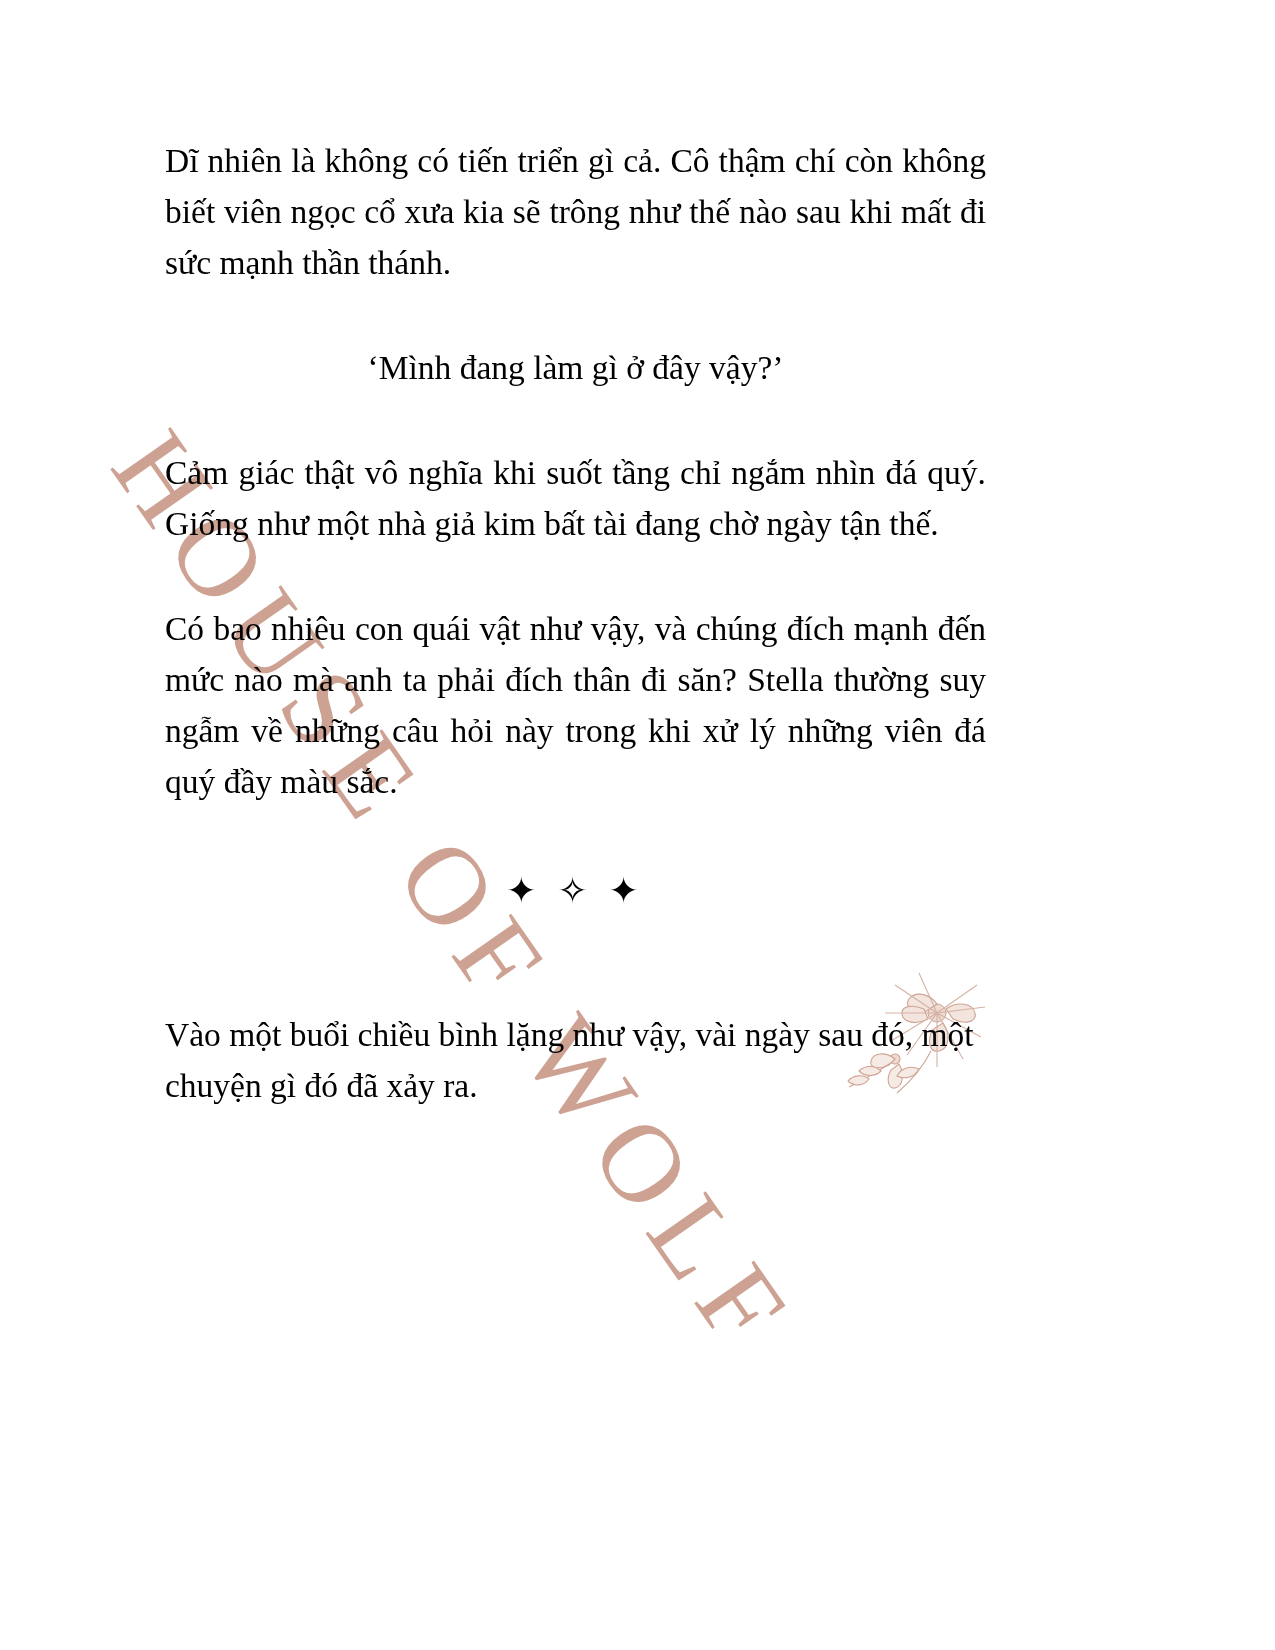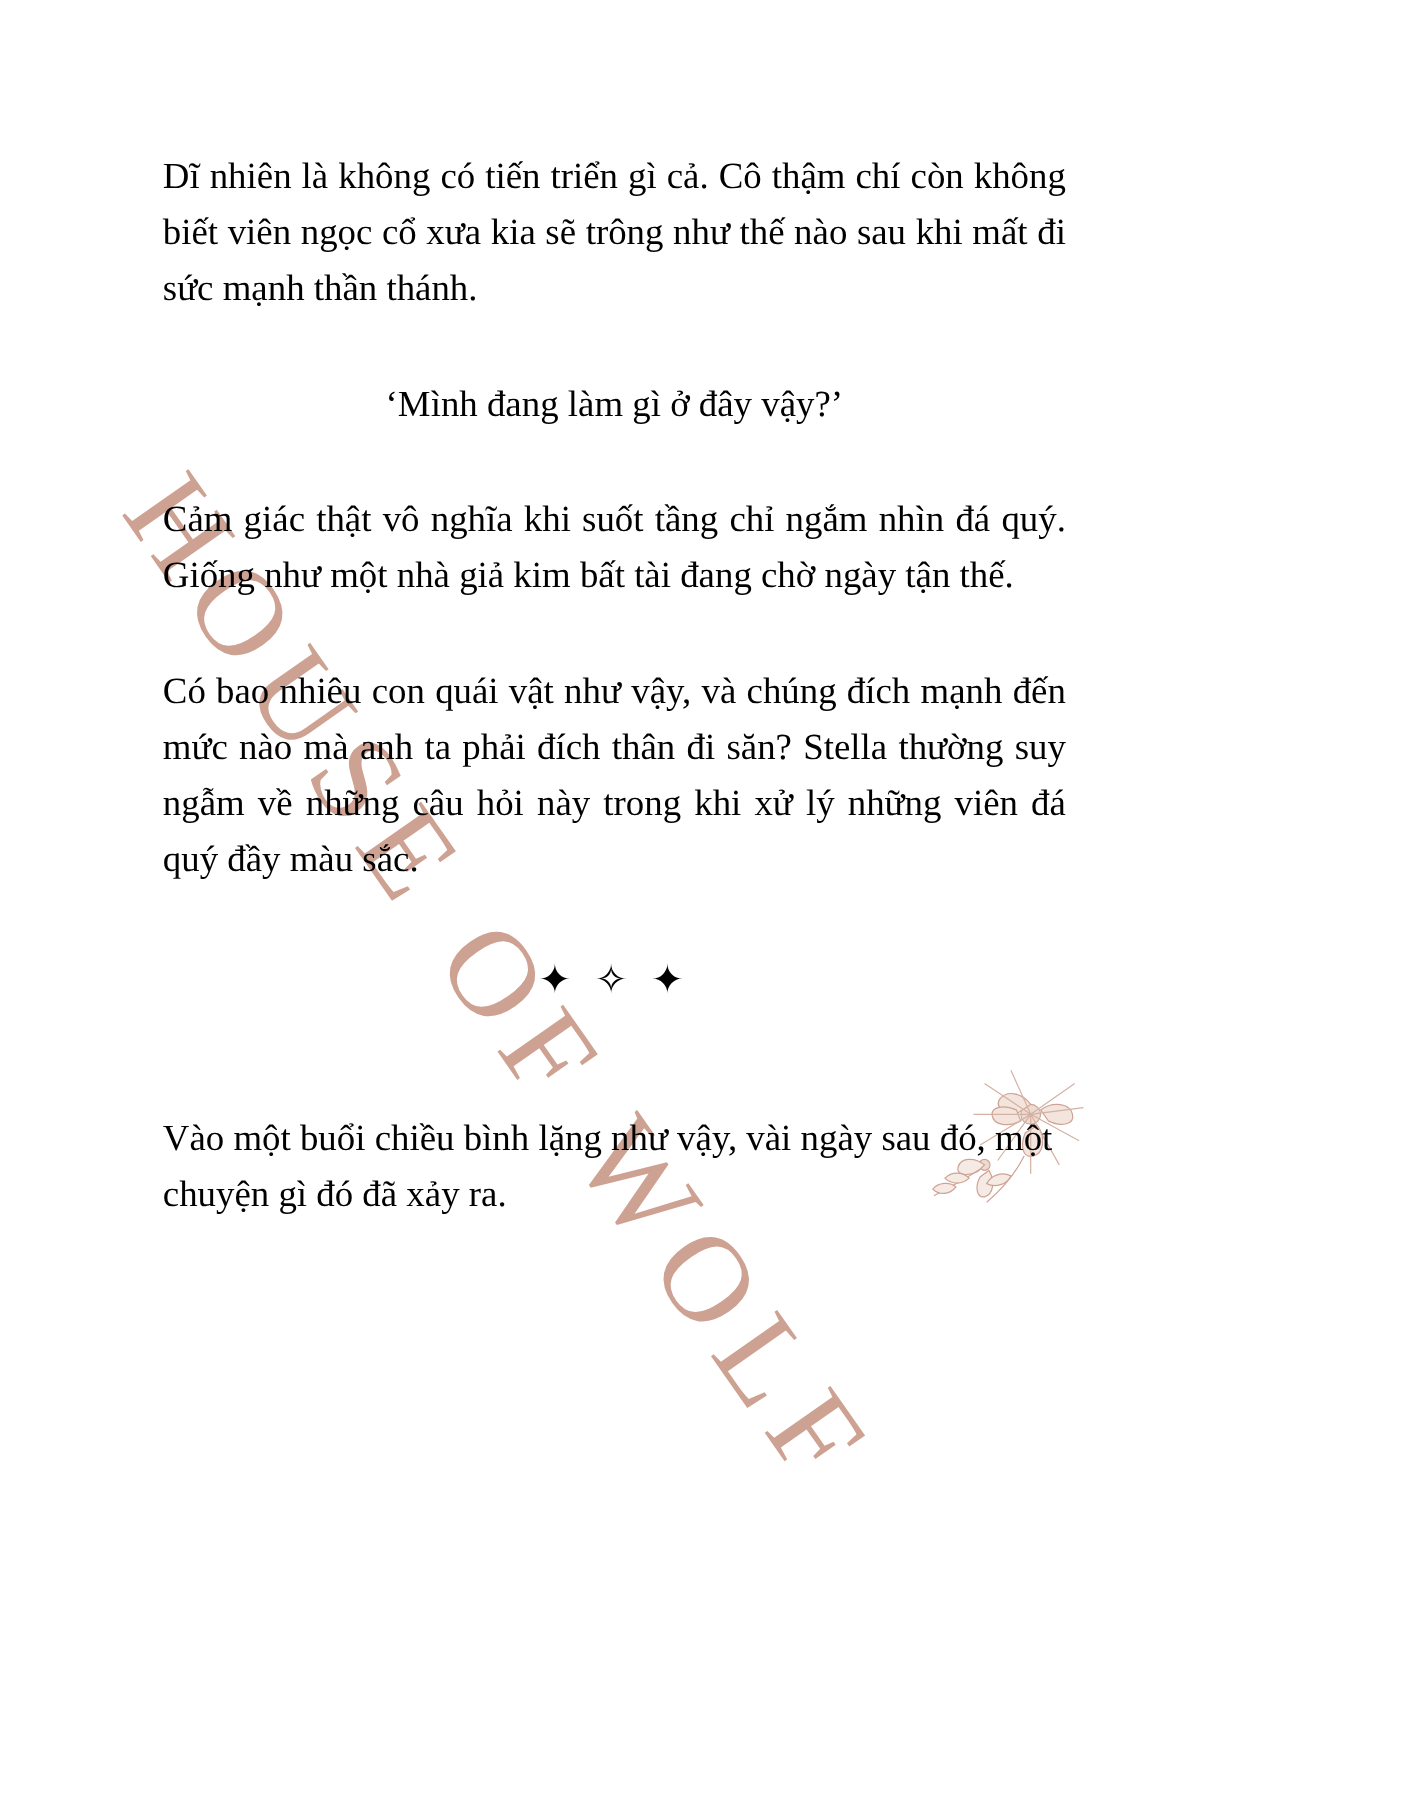--- a/index.html
+++ b/index.html
@@ -49,21 +49,21 @@
     left: 845px;
     top: 955px;
     width: 170px;
     height: 150px;
     opacity: 0.85;
   }
 
   
   .content {
     position: absolute;
-    left: 0;
+    left: 17px;
     top: 0;
     width: 1117px;
     z-index: 2;
     padding: 135px 148px 0 148px;
     box-sizing: border-box;
   }
   p.para {
     margin: 0 0 54px 0;
     font-size: 33.5px;
     line-height: 51px;

